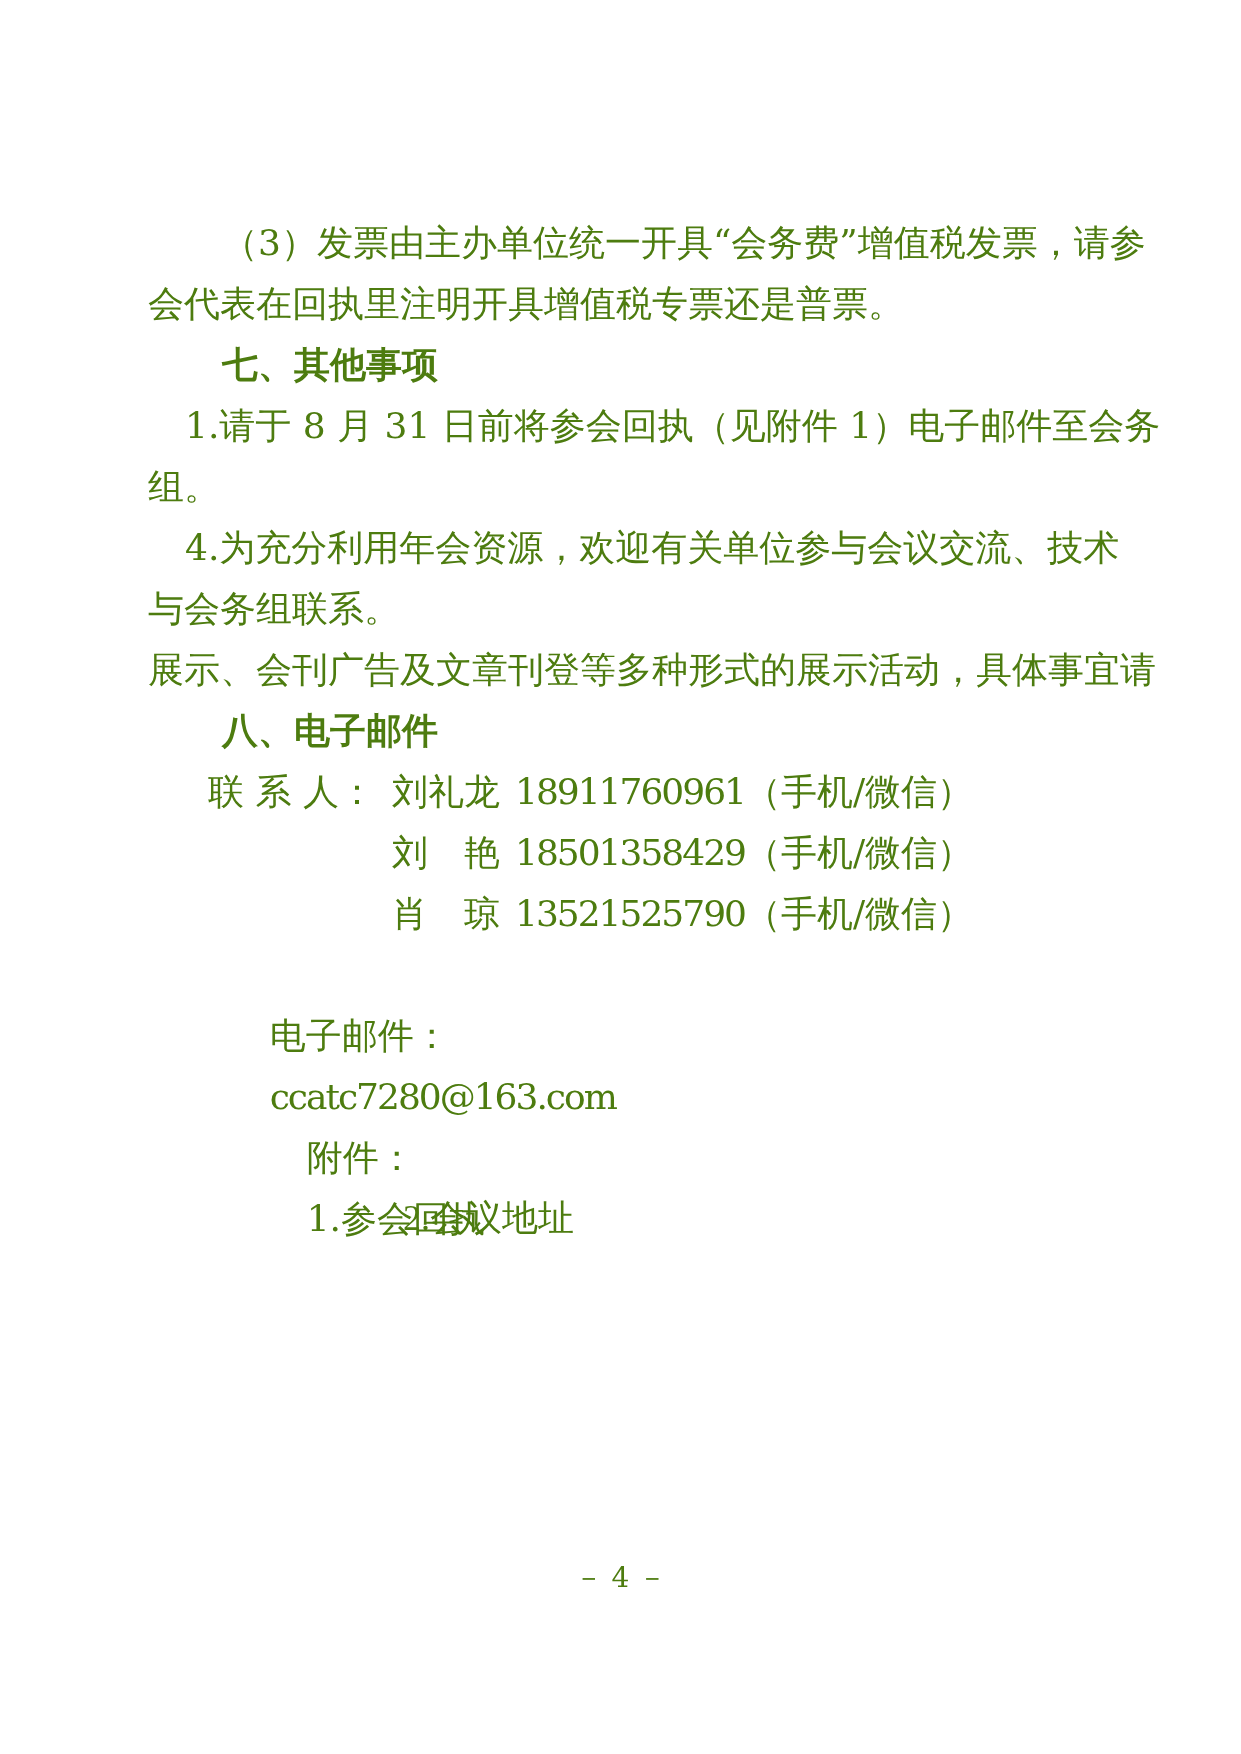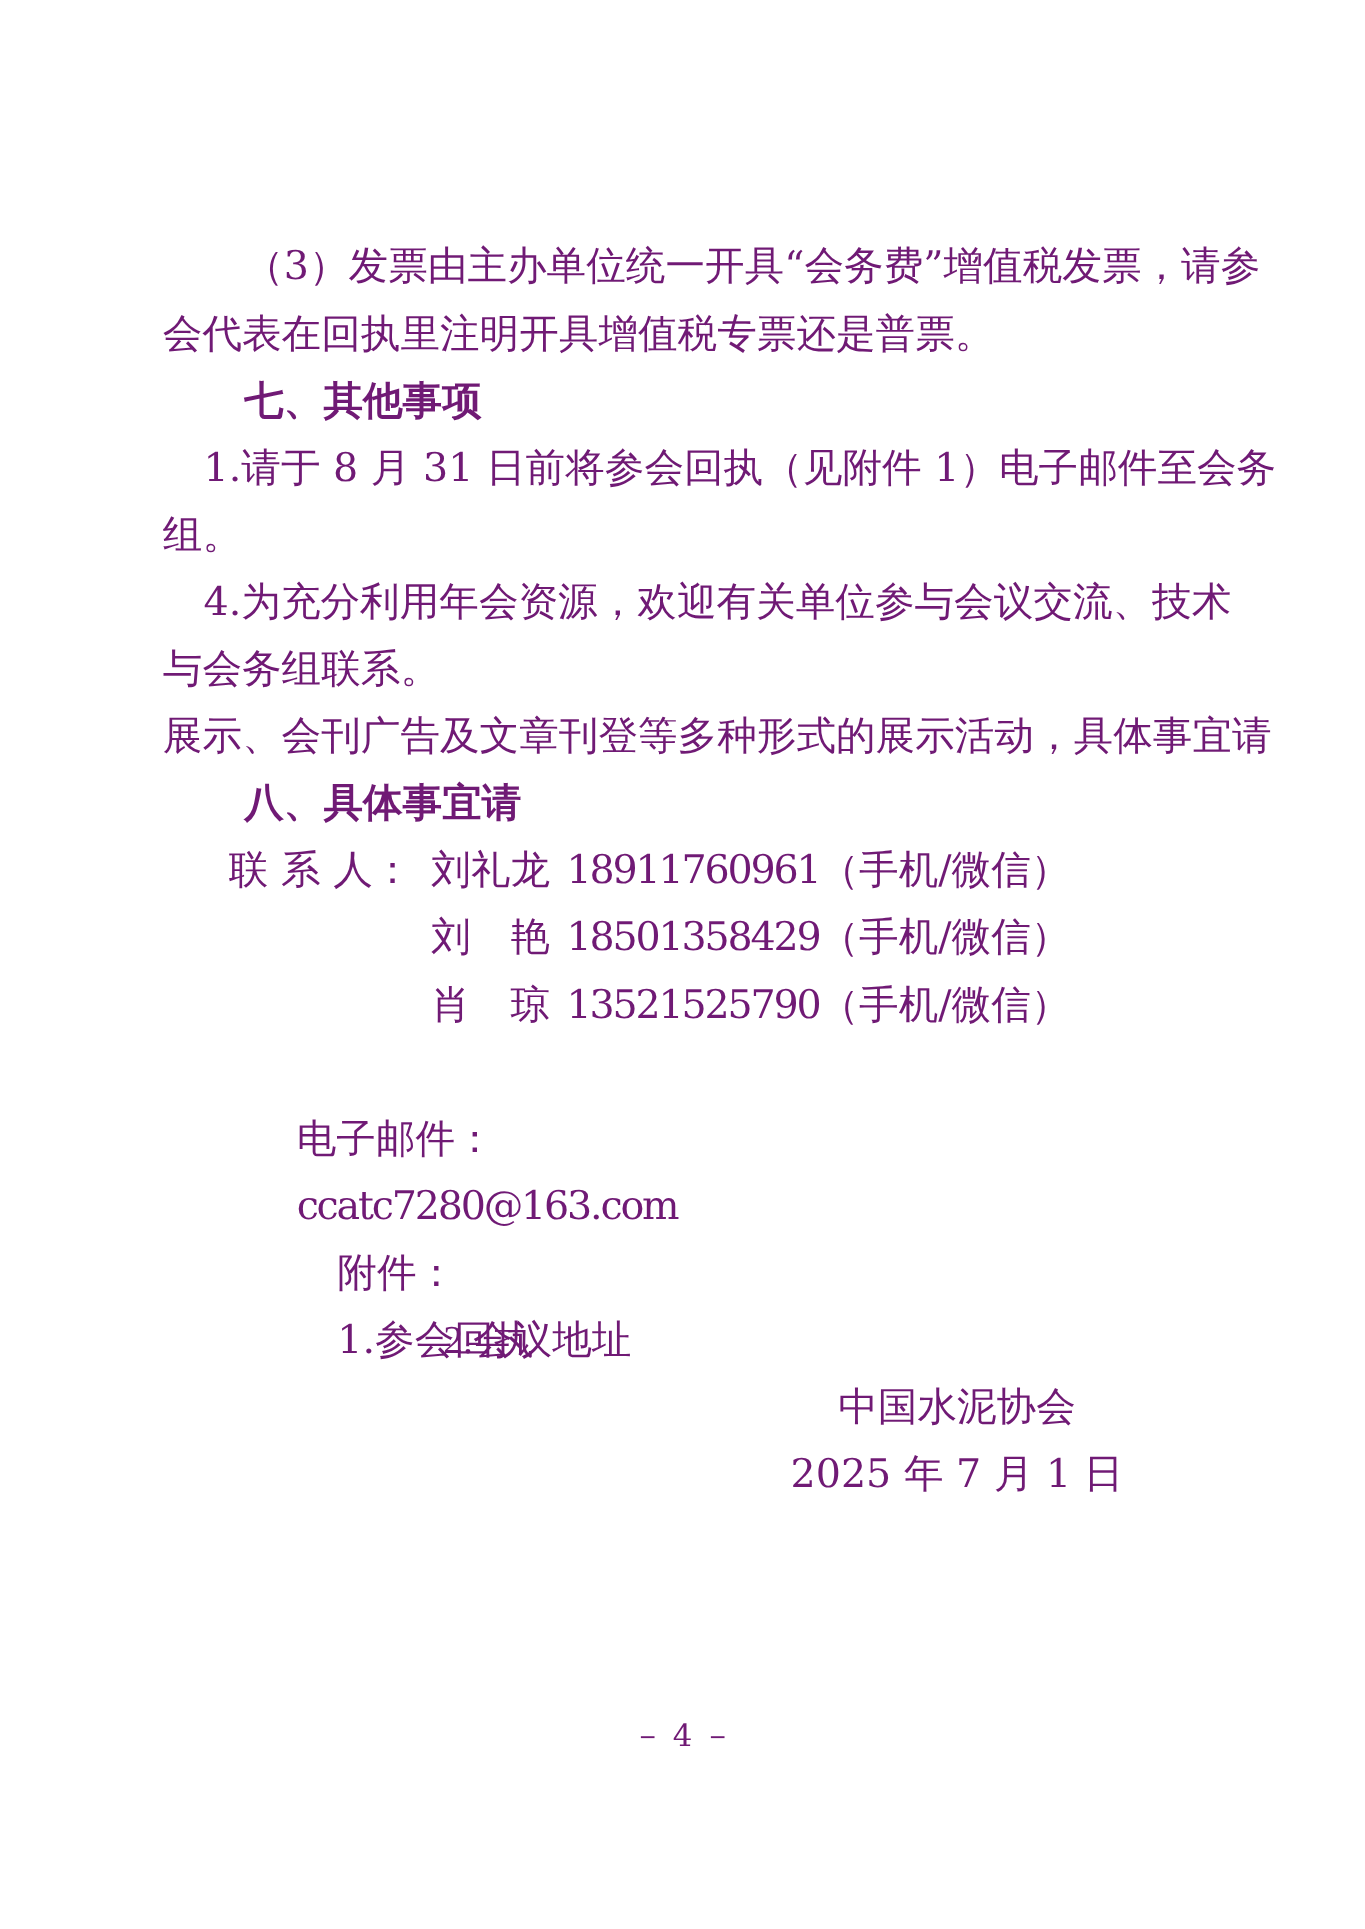--- a/index.html
+++ b/index.html
@@ -1,21 +1,21 @@
 <!DOCTYPE html>
 <html><head>
 <meta charset="utf-8">
 <style>
   html, body { margin: 0; padding: 0; background: #e8e8e8; }
   .page {
     position: relative;
     width: 1241px;
     height: 1754px;
     background: #ffffff;
-    color: #701a75;
+    color: #4d7c0f;
     font-family: "DejaVu Serif", "Liberation Serif", serif;
     font-size: 36px;
     overflow: hidden;
     margin: 0 auto;
   }
   .content {
     position: absolute;
     top: 212px;
     left: 148px;
     width: 960px;
@@ -68,21 +68,21 @@
 
     <div class="ln i2 hd">七、其他事项</div>
 
     <div class="ln i1">1.请于 8 月 31 日前将参会回执（见附件 1）电子邮件至会务</div>
     <div class="ln">组。</div>
 
     <div class="ln i1">4.为充分利用年会资源，欢迎有关单位参与会议交流、技术</div>
     <div class="ln">与会务组联系。</div>
     <div class="ln">展示、会刊广告及文章刊登等多种形式的展示活动，具体事宜请</div>
 
-    <div class="ln i2 hd">八、具体事宜请</div>
+    <div class="ln i2 hd">八、电子邮件</div>
 
     <div class="crow">
       <span class="clabel">联 系 人：</span>
       <span class="cname">刘礼龙</span>
       <span class="cphone num">18911760961</span>
       <span class="csuffix">（手机/微信）</span>
     </div>
 
     <div class="crow">
       <span class="clabel"></span>
@@ -104,21 +104,17 @@
     </div>
 
     <div class="ln i2 gap-before">
       <span>附件：</span>
       <span>1.参会回执</span>
     </div>
     <div class="ln att2">
       <span>2.会议地址</span>
     </div>
 
-    <div class="sig gap-before">
-      <div class="ln">中国水泥协会</div>
-      <div class="ln">2025 年 7 月 1 日</div>
-    </div>
 
   </div>
 
   <div class="footer">－ 4 －</div>
 </div>
 
 </body></html>

